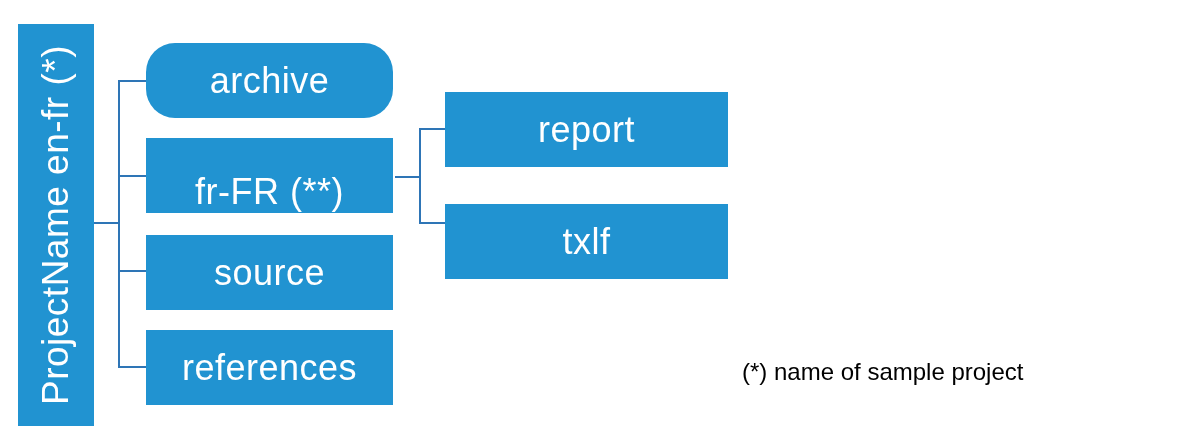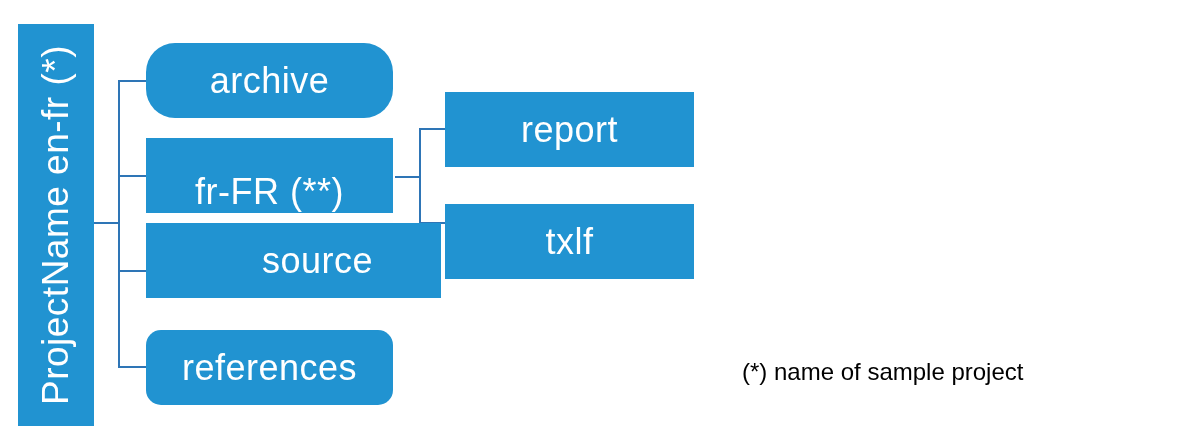--- a/index.html
+++ b/index.html
@@ -29,25 +29,25 @@
   .node.root {
     left: -145px;
     top: 187px;
     width: 402px;
     height: 76px;
     transform: rotate(-90deg);
     transform-origin: center;
     font-size: 37px;
   }
   .node.mid { left: 146px; width: 247px; height: 75px; }
-  .node.sub { left: 445px; width: 249px; height: 75px; }
+  .node.sub { left: 445px; width: 283px; height: 75px; }
   #box-archive    { top: 43px; border-radius: 29px; }
   #box-frfr       { top: 138px; align-items: flex-end; }
-  #box-source     { top: 223px; padding-left: 48px; }
-  #box-references { top: 330px; border-radius: 15px; }
+  #box-source     { top: 235px; }
+  #box-references { top: 330px; }
   #box-report     { top: 92px; }
   #box-txlf       { top: 204px; }
 
   .line {
     position: absolute;
     background: var(--connector, #2e75b6);
   }
   .h { height: 2px; }
   .v { width: 2px; }
 

